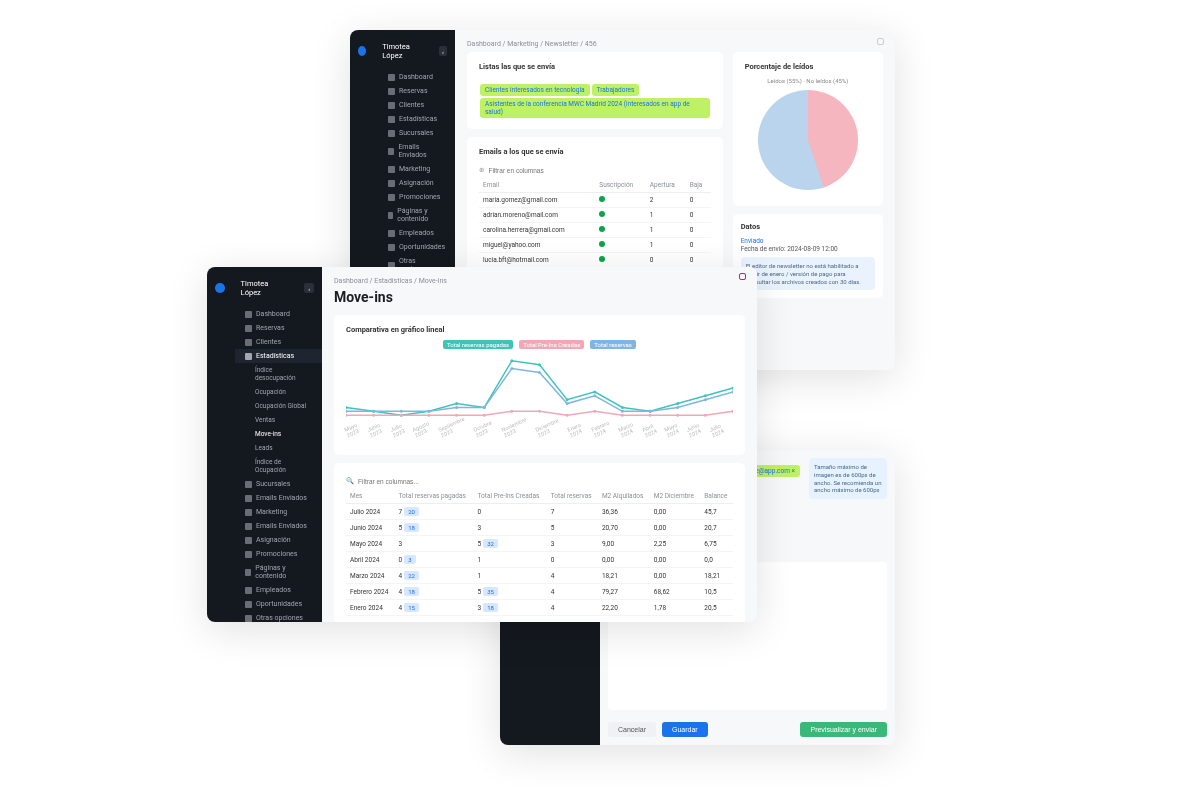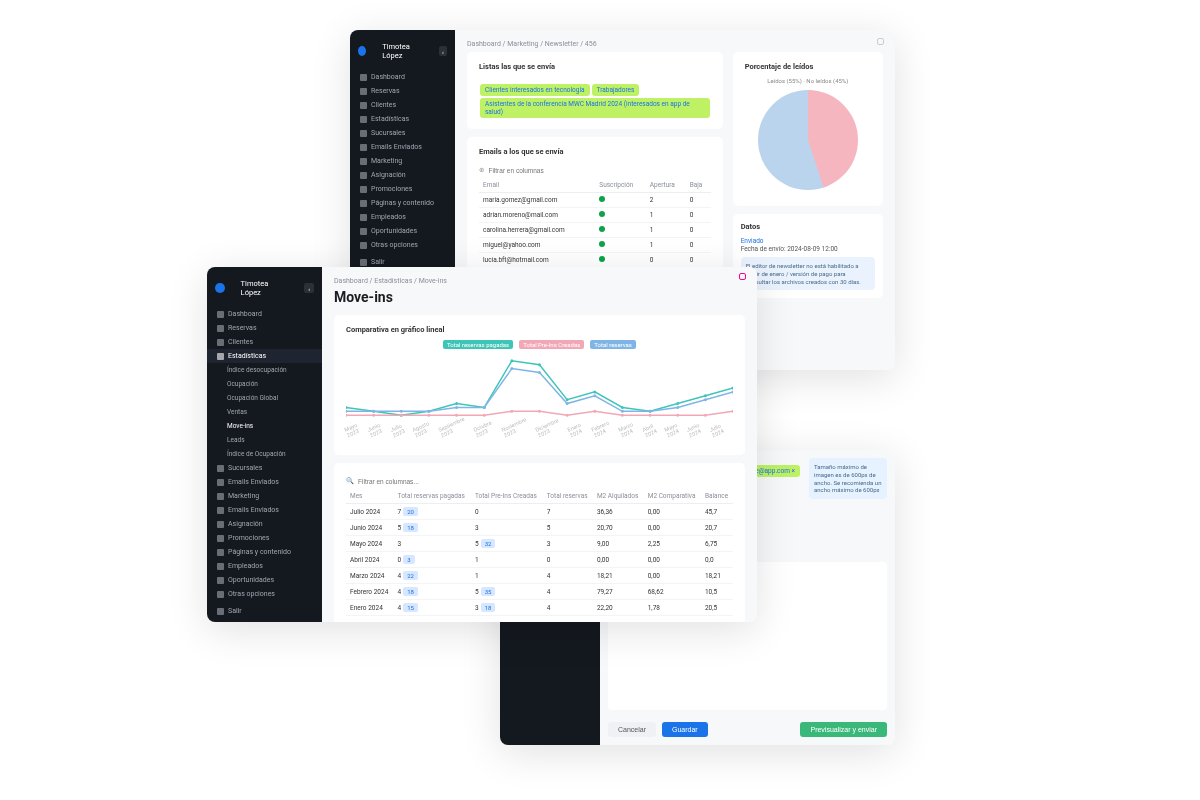--- a/index.html
+++ b/index.html
@@ -51,20 +51,21 @@
   align-items: center;
   justify-content: center;
   font-size: 6px;
 }
 .nav-item, .nav-subitem {
   display: flex;
   align-items: center;
   gap: 4px;
   padding: 3px 10px;
   cursor: pointer;
+  margin-left: 28px;
 }
 .nav-item.active {
   background: #1f2530;
   color: #fff;
 }
 .nav-subitem {
   padding-left: 20px;
   font-size: 6.5px;
 }
 .nav-subitem.active { color: #fff; }
@@ -670,21 +671,21 @@
         <input class="search-input" placeholder="Filtrar en columnas..." style="">
       </div>
       <table class="data-table">
         <thead>
             <tr id="w2-thead">
               <th>Mes</th>
               <th>Total reservas pagadas</th>
               <th>Total Pre-Ins Creadas</th>
               <th>Total reservas</th>
               <th>M2 Alquilados</th>
-              <th>M2 Comparativa</th>
+              <th>M2 Diciembre</th>
               <th>Balance</th>
             </tr>
           </thead>
         <tbody id="w2-tbody">
             <tr>
               <td>Julio 2024</td>
               <td>7<span class="badge">20</span></td>
               <td>0</td>
               <td>7</td>
               <td>36,36</td>

